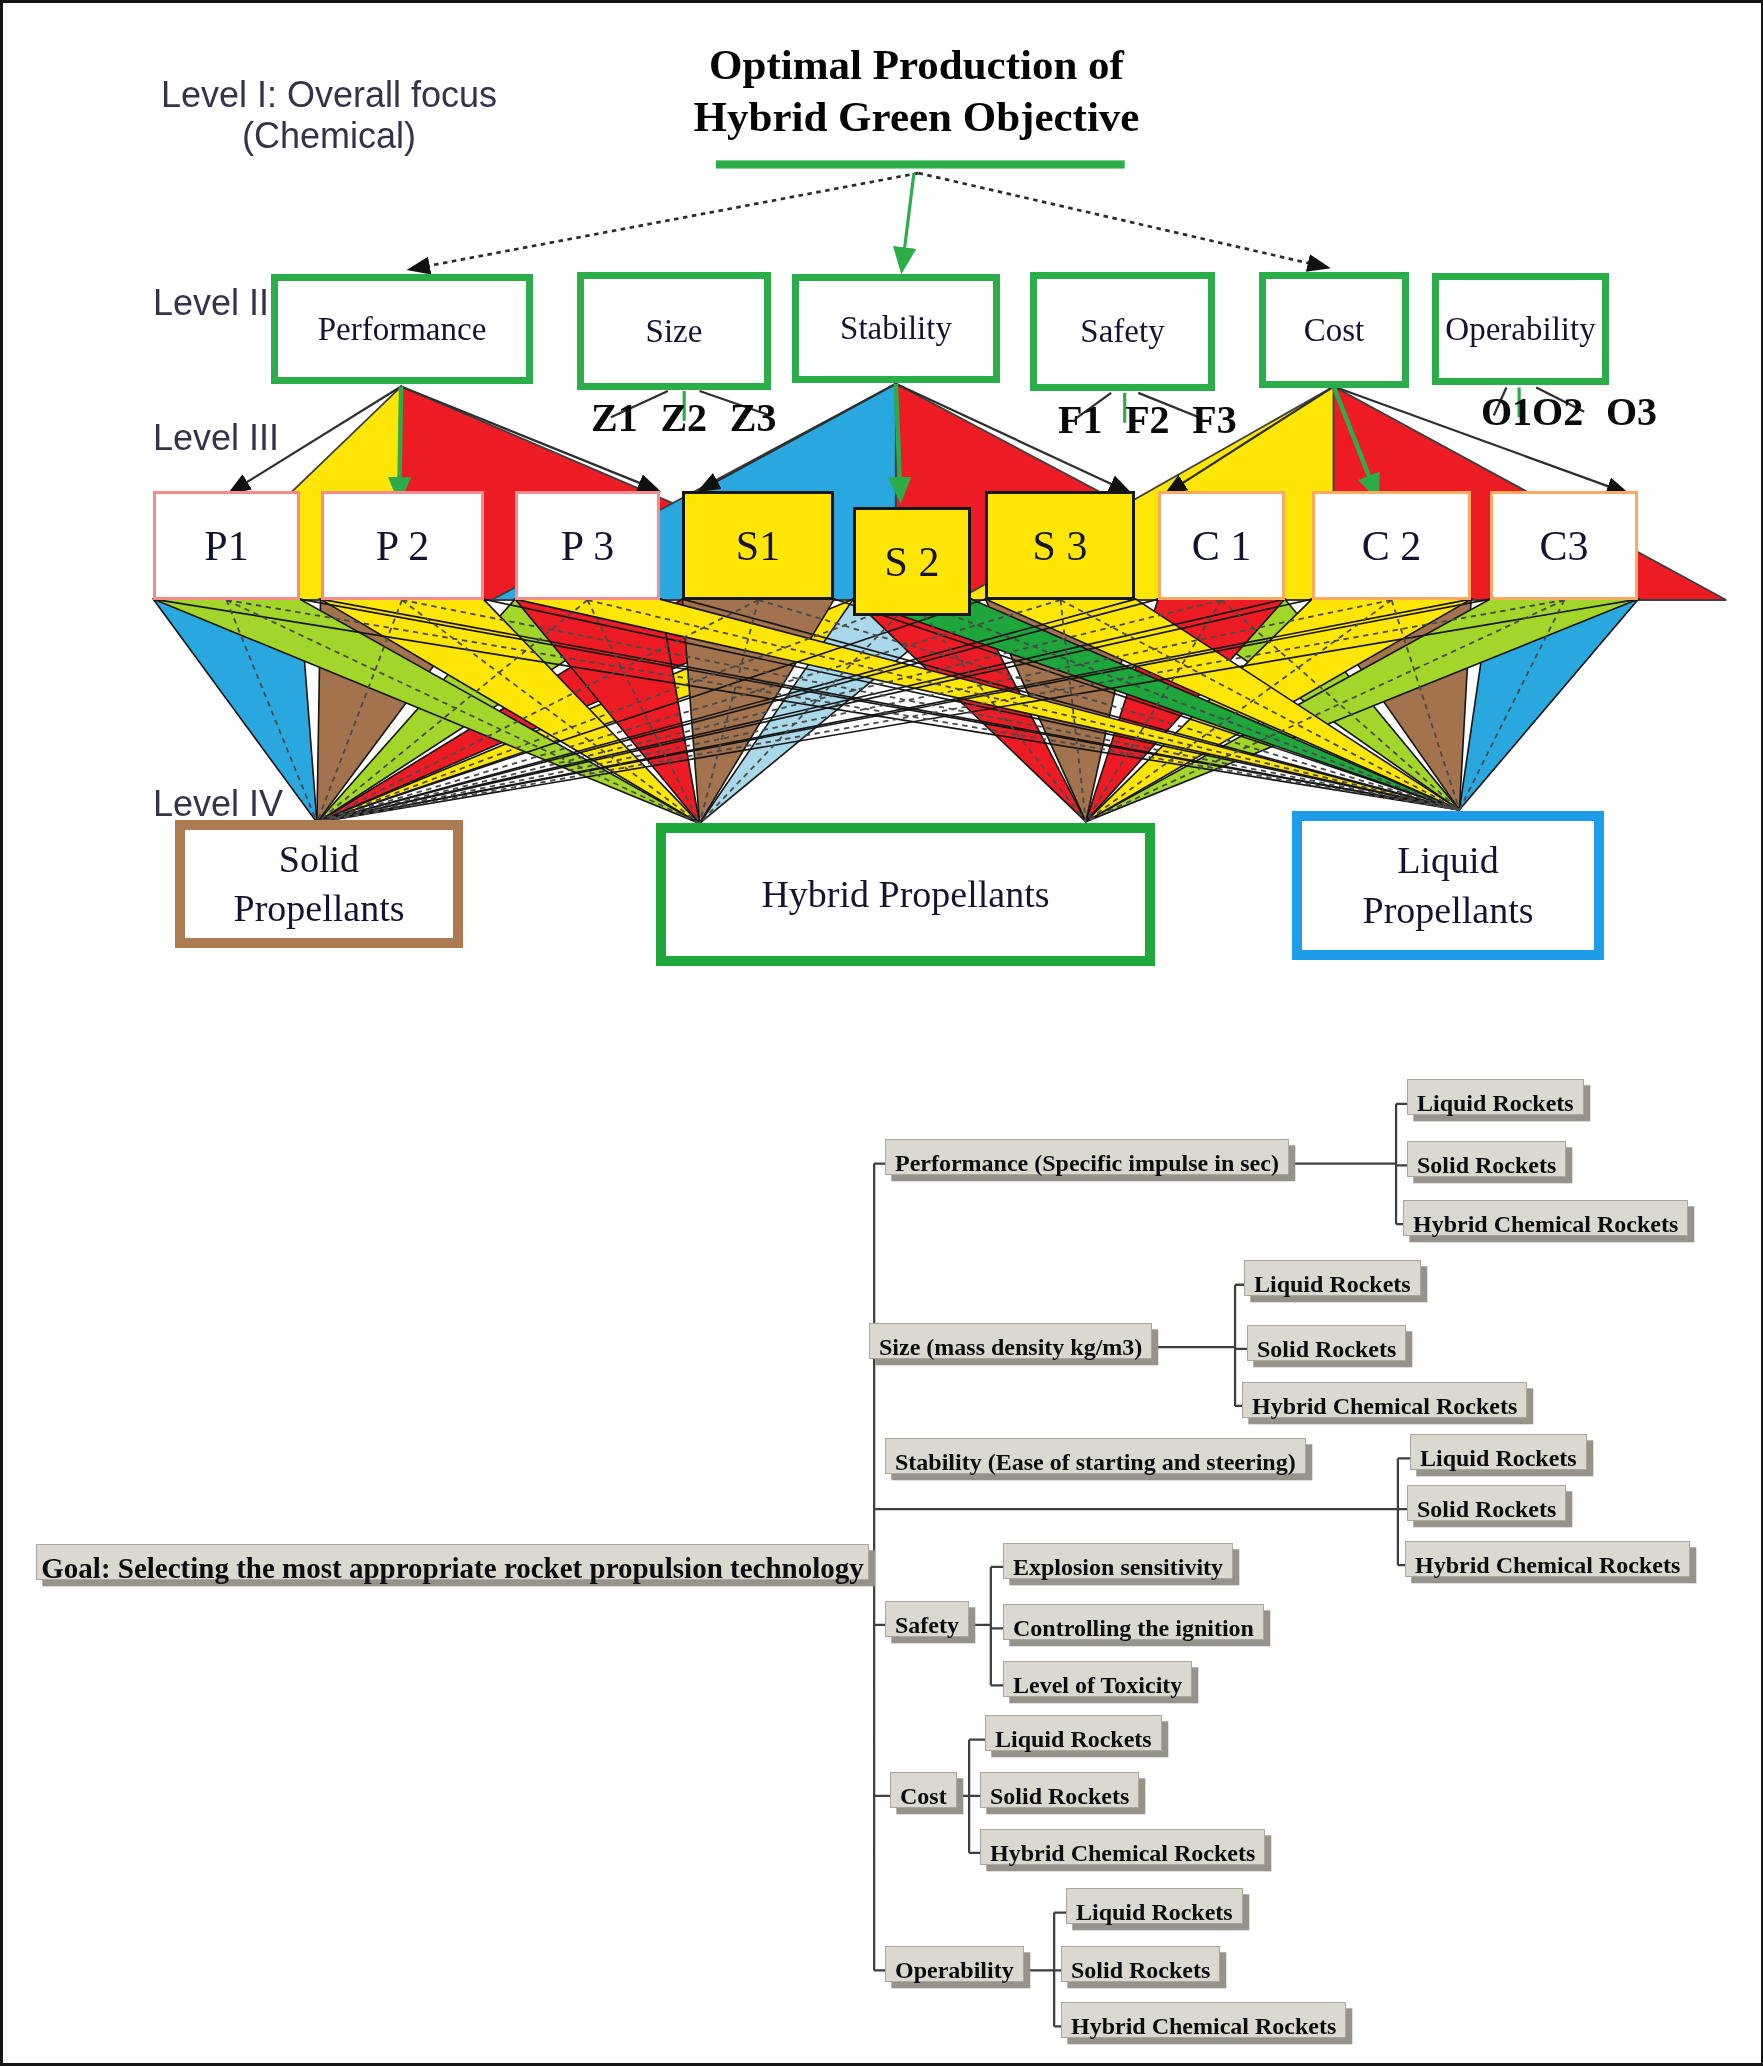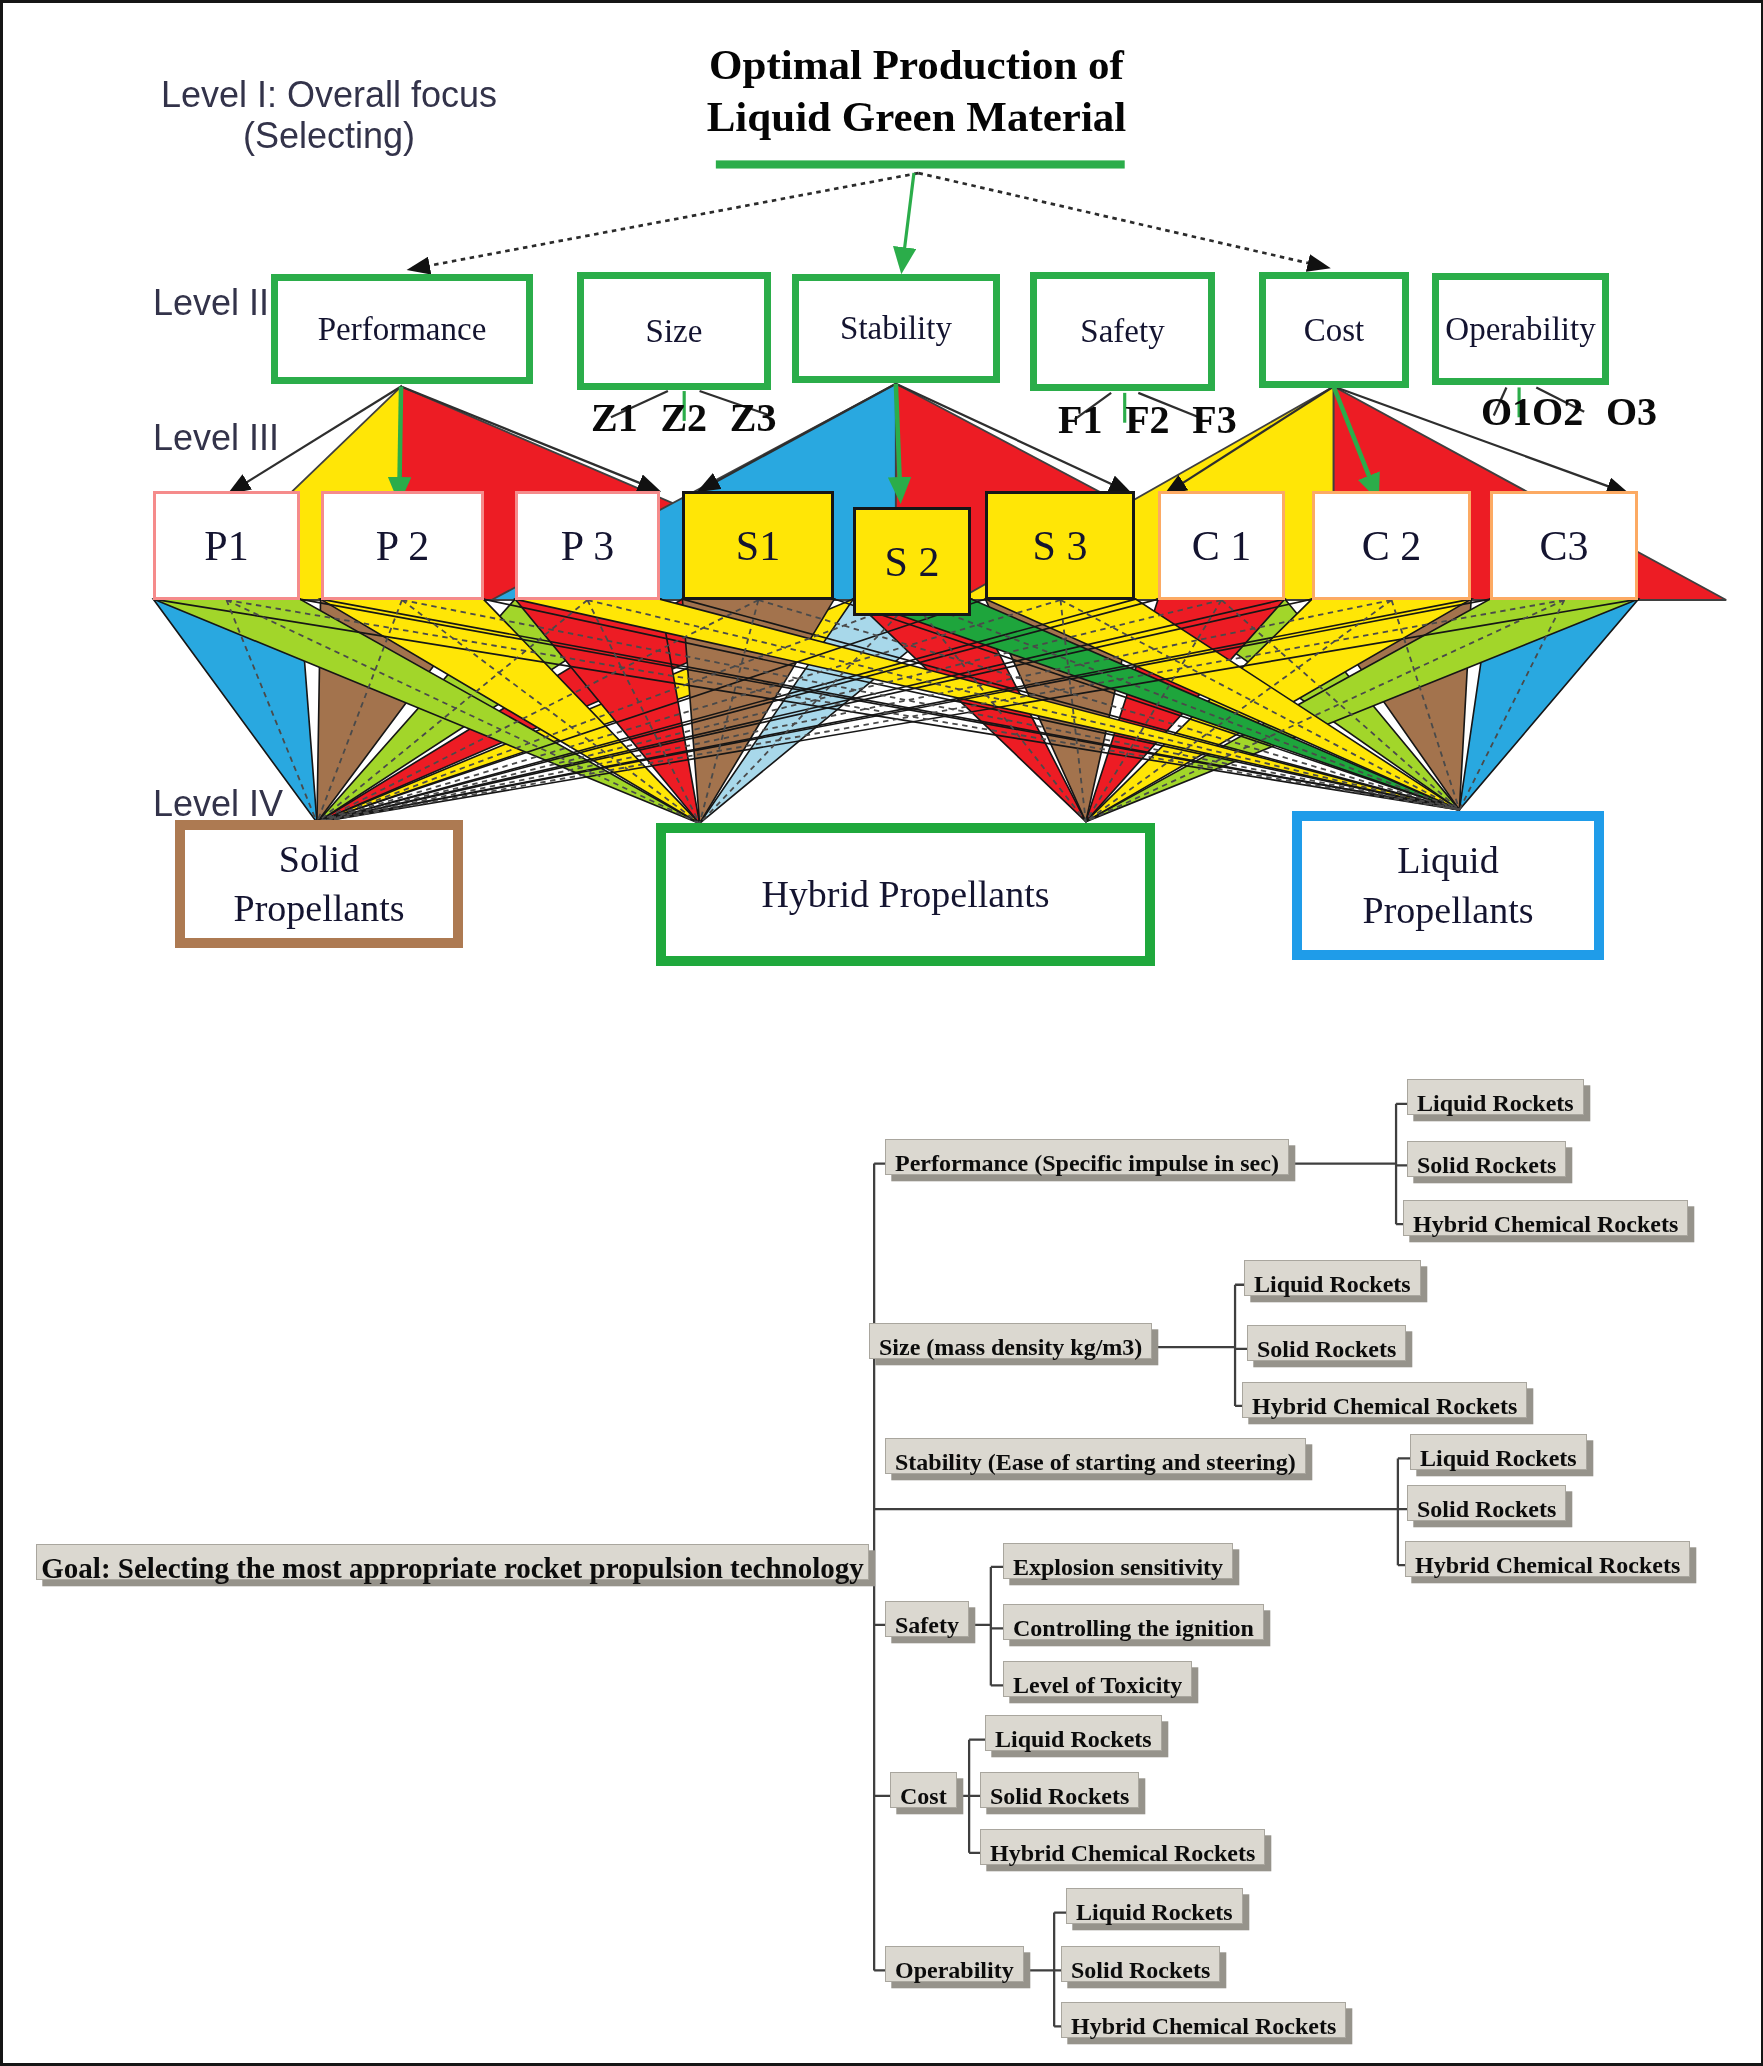--- a/index.html
+++ b/index.html
@@ -120,26 +120,26 @@
       <line x1="1255" y1="431" x2="1322" y2="458" stroke="#2e2e2e" stroke-width="2.5"></line>
       <line x1="1240" y1="431" x2="1240" y2="464" stroke="#2bad4a" stroke-width="3.5"></line>
       <line x1="1662" y1="425" x2="1648" y2="456" stroke="#2e2e2e" stroke-width="2.5"></line>
       <line x1="1695" y1="425" x2="1748" y2="452" stroke="#2e2e2e" stroke-width="2.5"></line>
       <line x1="1676" y1="425" x2="1676" y2="458" stroke="#2bad4a" stroke-width="3.5"></line>
       <path d="M963,1283 V2175 M940,1730 H963 M963,1283 H1540 M1540,1217 V1350 M1540,1217 H1562 M1540,1285 H1562 M1540,1350 H1558 M963,1486 H1362 M1362,1417 V1551 M1362,1417 H1382 M1362,1488 H1385 M1362,1551 H1380 M963,1665 H1542 M1542,1609 V1727 M1542,1609 H1565 M1542,1665 H1562 M1542,1727 H1560 M963,1793 H1092 M1092,1729 V1860 M1092,1729 H1115 M1092,1797 H1115 M1092,1860 H1115 M963,1982 H1068 M1068,1920 V2045 M1068,1920 H1095 M1068,1982 H1090 M1068,2045 H1090 M963,2175 H1162 M1162,2111 V2237 M1162,2111 H1185 M1162,2175 H1180 M1162,2237 H1180" fill="none" stroke="#3f3f3f" stroke-width="2.5"></path>
     </svg>
 
   <div class="abs lbl" style="left:136px;top:71px;width:380px;text-align:center;">
     <div>Level I: Overall focus</div>
-    <div>(Selecting)</div>
+    <div>(Chemical)</div>
   </div>
 
   <div class="abs title" style="left:683px;top:36px;width:461px;">
     <div>Optimal Production of</div>
-    <div>Liquid Green Material</div>
+    <div>Hybrid Green Objective</div>
   </div>
 
   <div class="abs lbl" style="left:150px;top:279px;">Level II</div>
   <div class="abs lbl" style="left:150px;top:414px;">Level III</div>
   <div class="abs lbl" style="left:150px;top:780px;">Level IV</div>
 
   <div class="abs sub" style="left:588px;top:391px;">Z1 Z2 Z3</div>
   <div class="abs sub" style="left:1055px;top:393px;">F1 F2 F3</div>
   <div class="abs sub" style="left:1478px;top:385px;">O1O2 O3</div>
 

